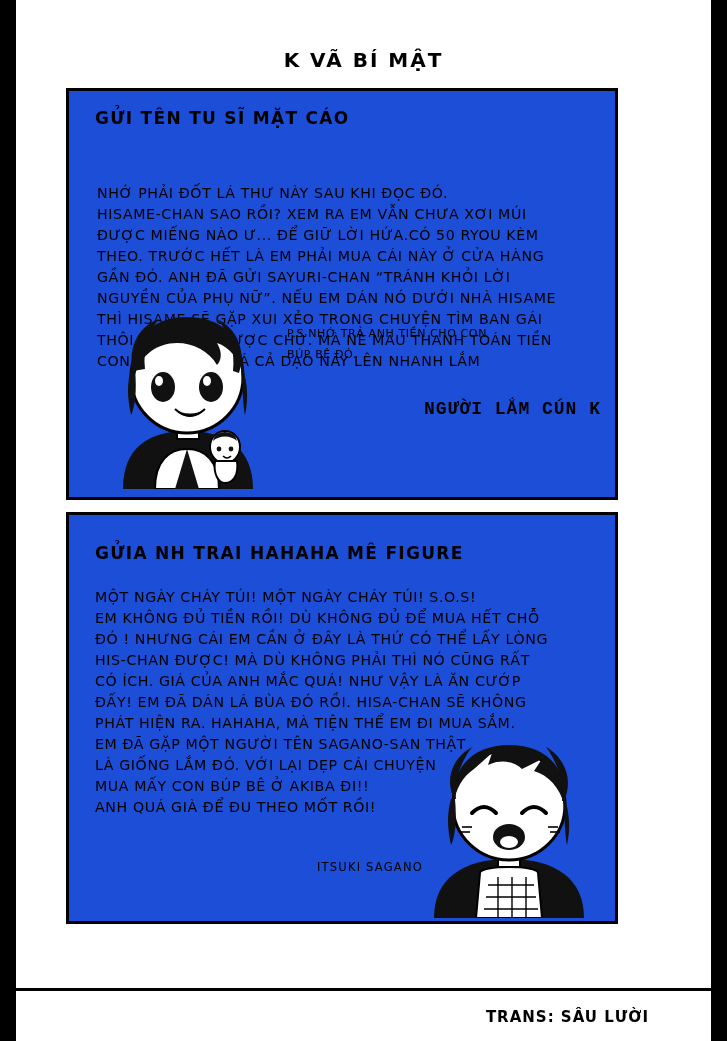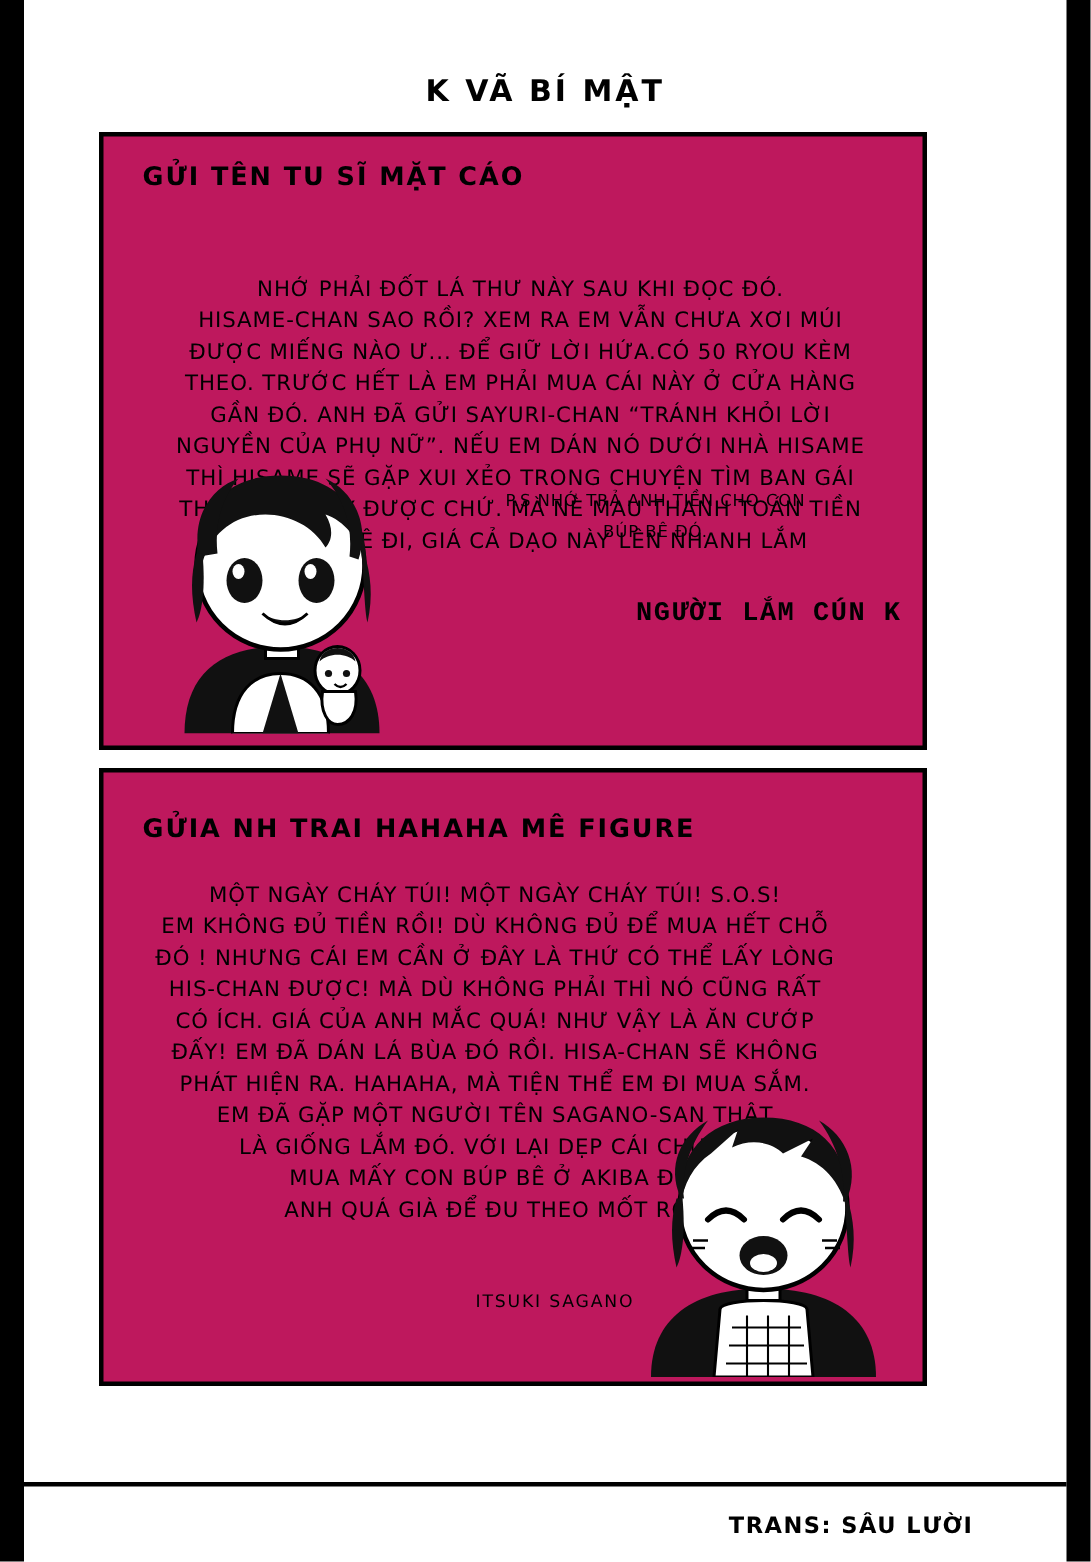--- a/index.html
+++ b/index.html
@@ -42,23 +42,22 @@
     font-size: 20px;
     font-weight: bold;
     letter-spacing: 2px;
     font-family: "DejaVu Sans", sans-serif;
   }
 
   
   .panel {
     position: absolute;
     border: 3px solid #000;
-    background: #be185d;
+    background: #1d4ed8;
     box-sizing: border-box;
-    text-align: center;
   }
   #panel-1 {
     left: 66px;
     top: 88px;
     width: 552px;
     height: 412px;
   }
   #panel-2 {
     left: 66px;
     top: 512px;

